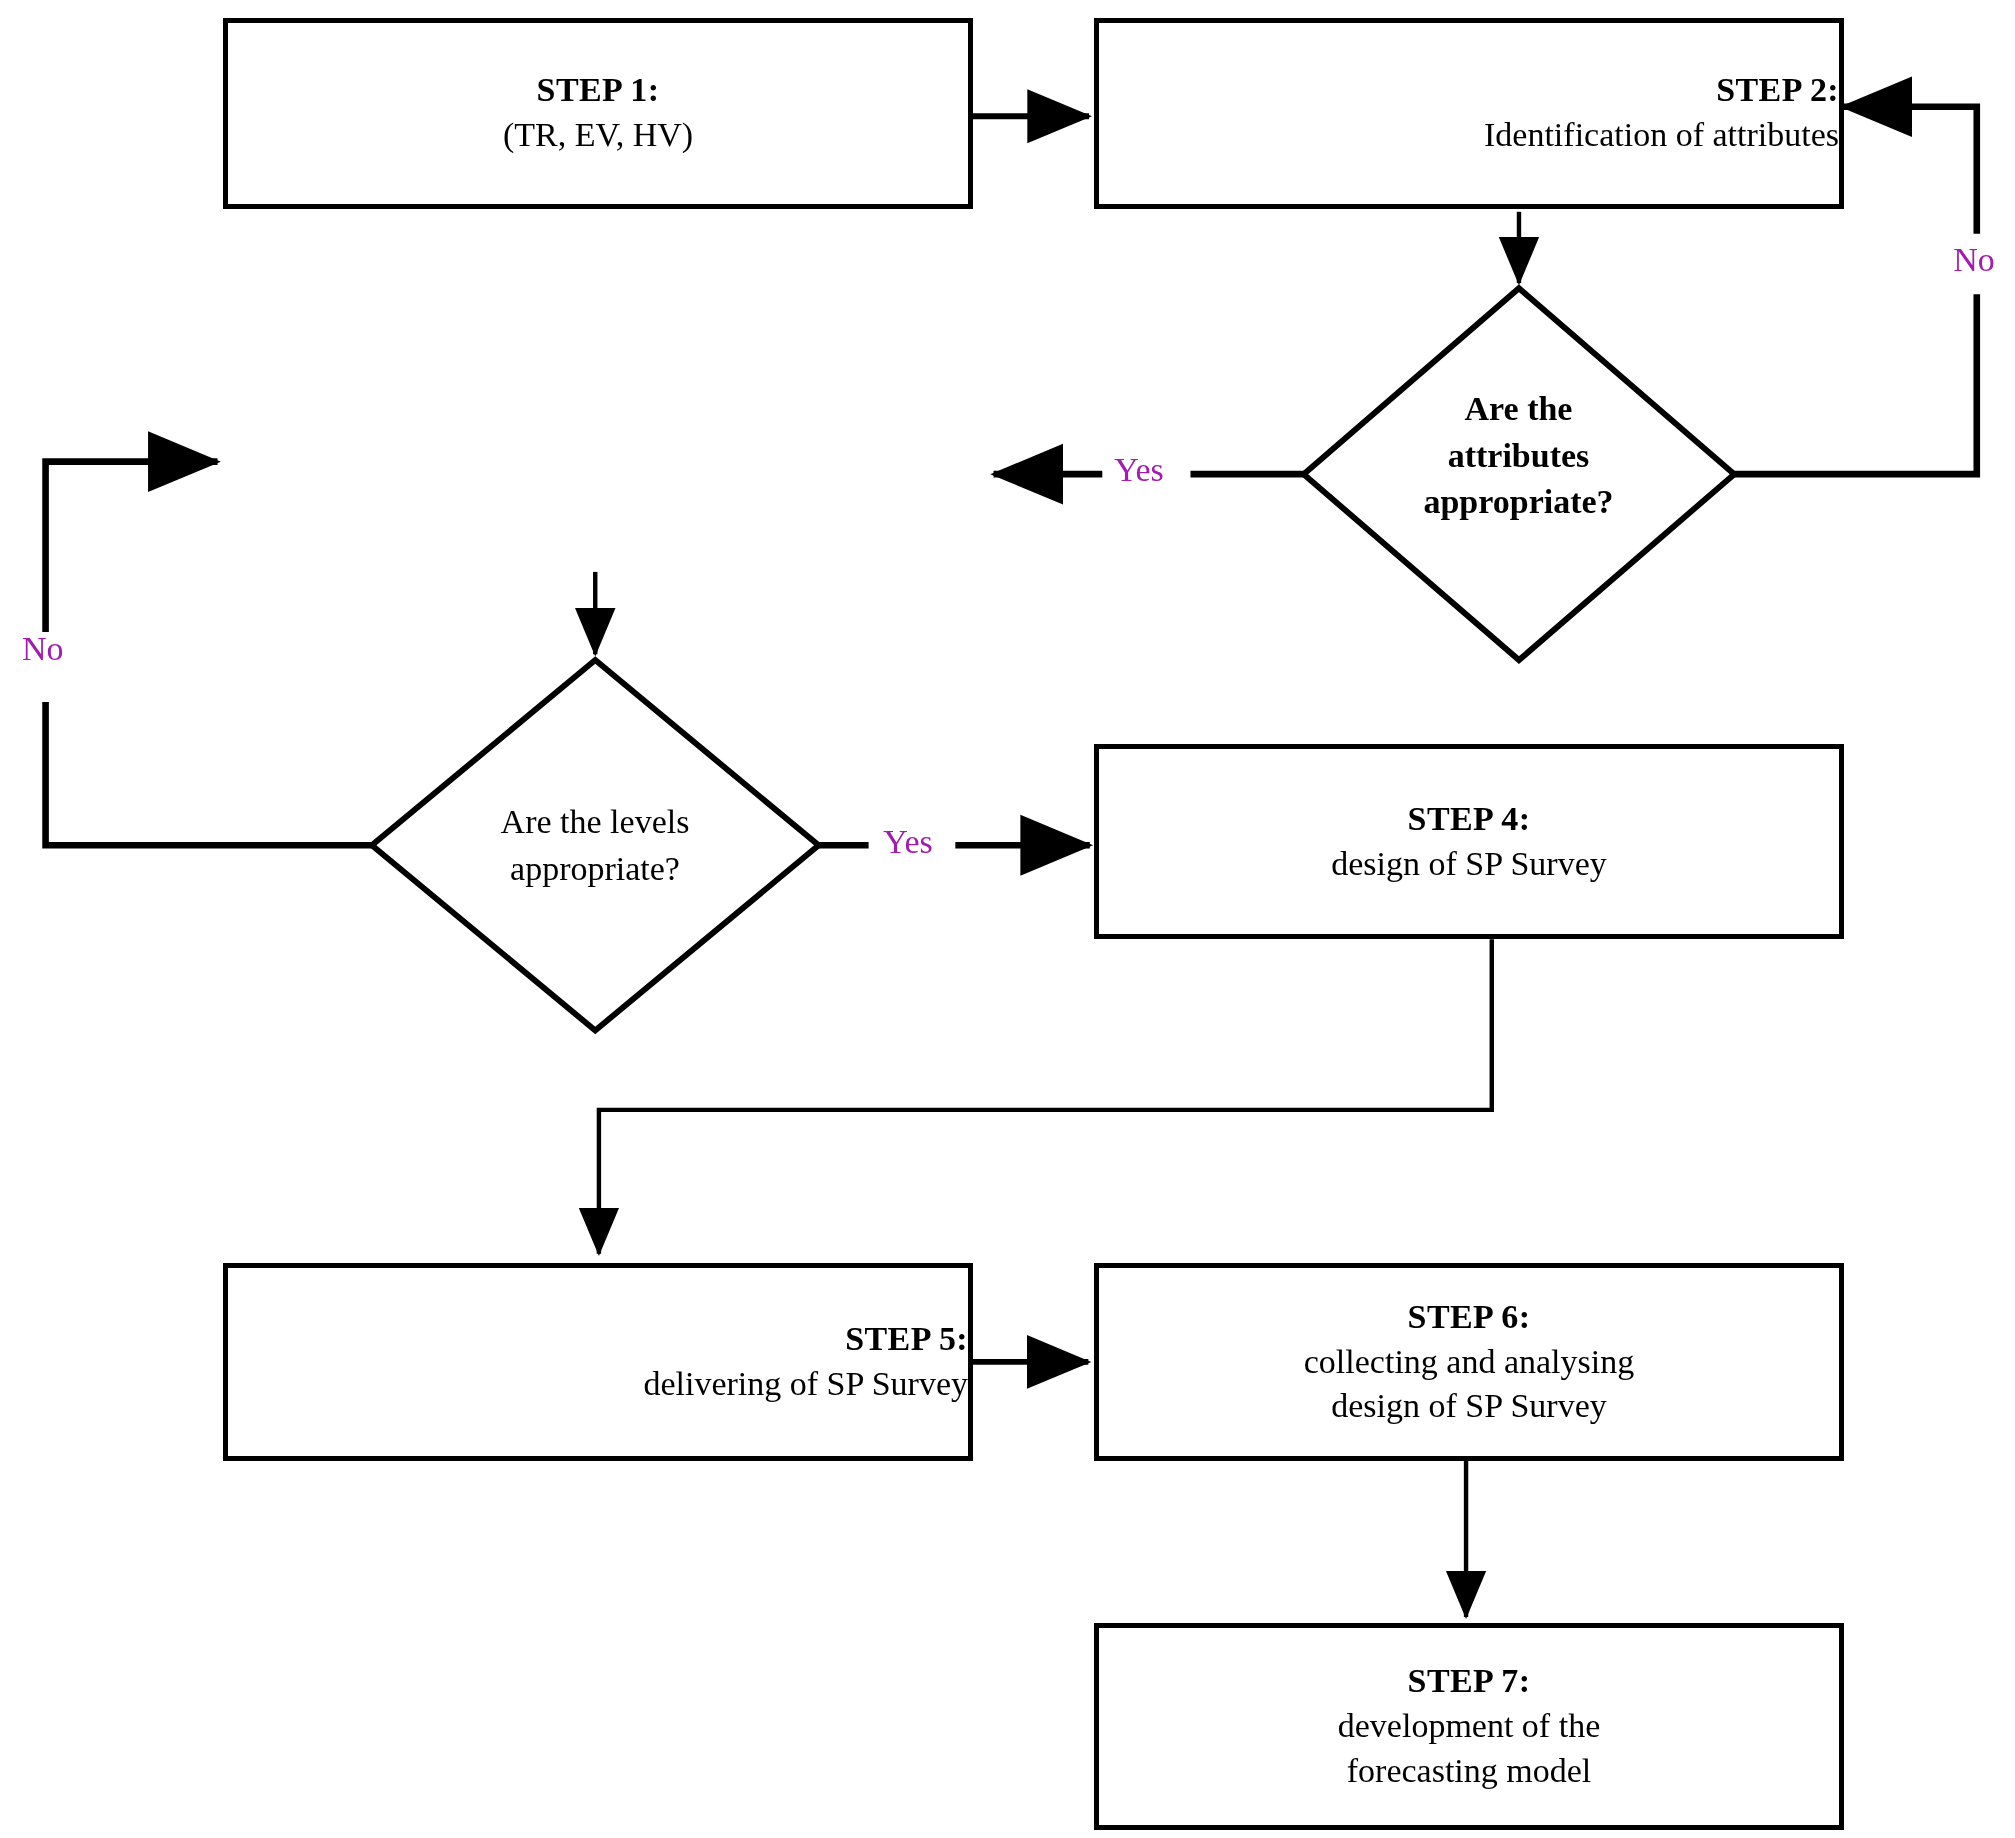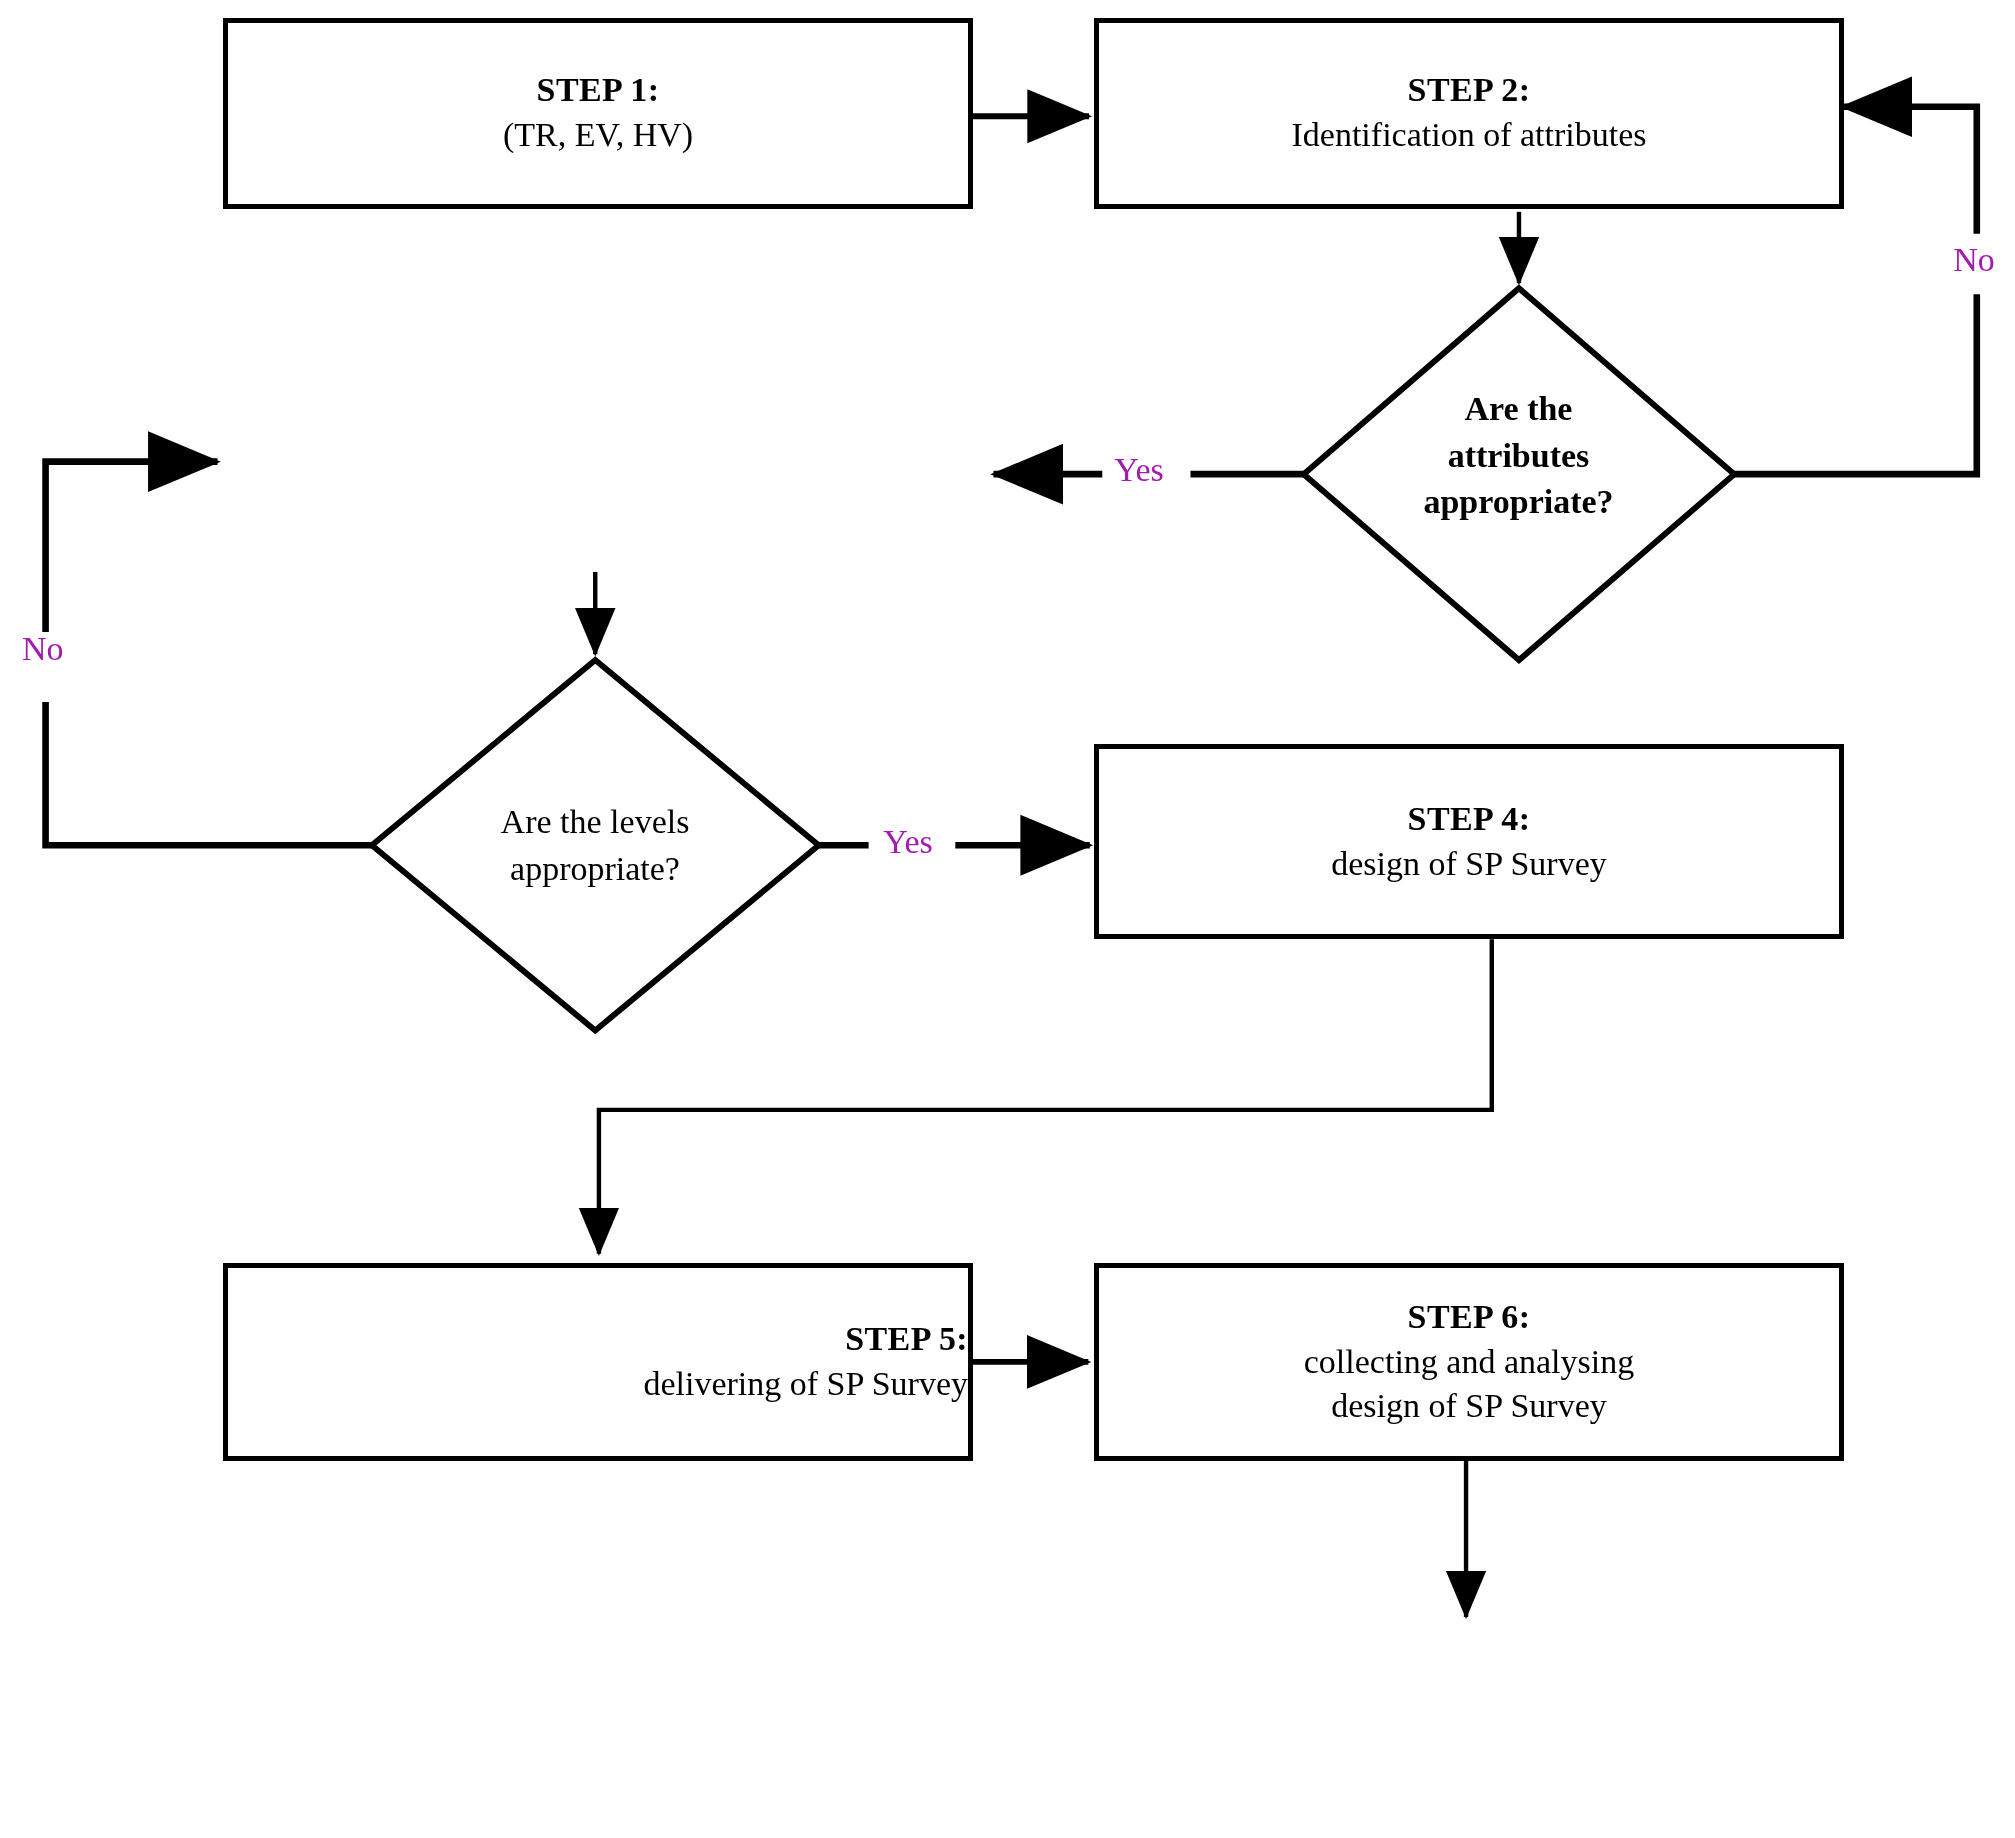--- a/index.html
+++ b/index.html
@@ -106,21 +106,21 @@
     <line x1="1322" y1="1853" x2="1481" y2="1853" stroke="#000000" stroke-width="8" marker-end="url(#ah)"></line>
 
     <line x1="1995" y1="1988" x2="1995" y2="2200" stroke="#000000" stroke-width="6" marker-end="url(#ah)"></line>
   </svg>
 
   <div class="node-box" style="left:223px; top:17.6px; width:750px; height:191px;">
     <div class="node-title">STEP 1:</div>
     <div class="node-line">(TR, EV, HV)</div>
   </div>
 
-  <div class="node-box" style="left:1094px; top:17.6px; width:750px; height:191px;">
+  <div class="node-box" style="left:1094px; top:17.6px; width:750px; height:191px;align-items:flex-end;">
     <div class="node-title">STEP 2:</div>
     <div class="node-line">Identification of attributes</div>
   </div>
 
   <div class="diamond-label" style="left:1379px; top:364px; width:279px; height:184px;font-weight:bold;">
     <div>Are the</div>
     <div>attributes</div>
     <div>appropriate?</div>
   </div>
 
@@ -139,20 +139,25 @@
     <div class="node-title">STEP 5:</div>
     <div class="node-line">delivering of SP Survey</div>
   </div>
 
   <div class="node-box" style="left:1094px; top:1263px; width:750px; height:198px;">
     <div class="node-title">STEP 6:</div>
     <div class="node-line">collecting and analysing</div>
     <div class="node-line">design of SP Survey</div>
   </div>
 
+  <div class="node-box" style="left:1094px; top:1623px; width:750px; height:207px;">
+    <div class="node-title">STEP 7:</div>
+    <div class="node-line">development of the</div>
+    <div class="node-line">forecasting model</div>
+  </div>
 
   <div class="edge-label" style="left:1107px; top:453px;">Yes</div>
 
   <div class="edge-label" style="left:1946px; top:243px;">No</div>
 
   <div class="edge-label" style="left:876px; top:825px;">Yes</div>
 
   <div class="edge-label" style="left:14.7px; top:632px;">No</div>
 
 </div>

